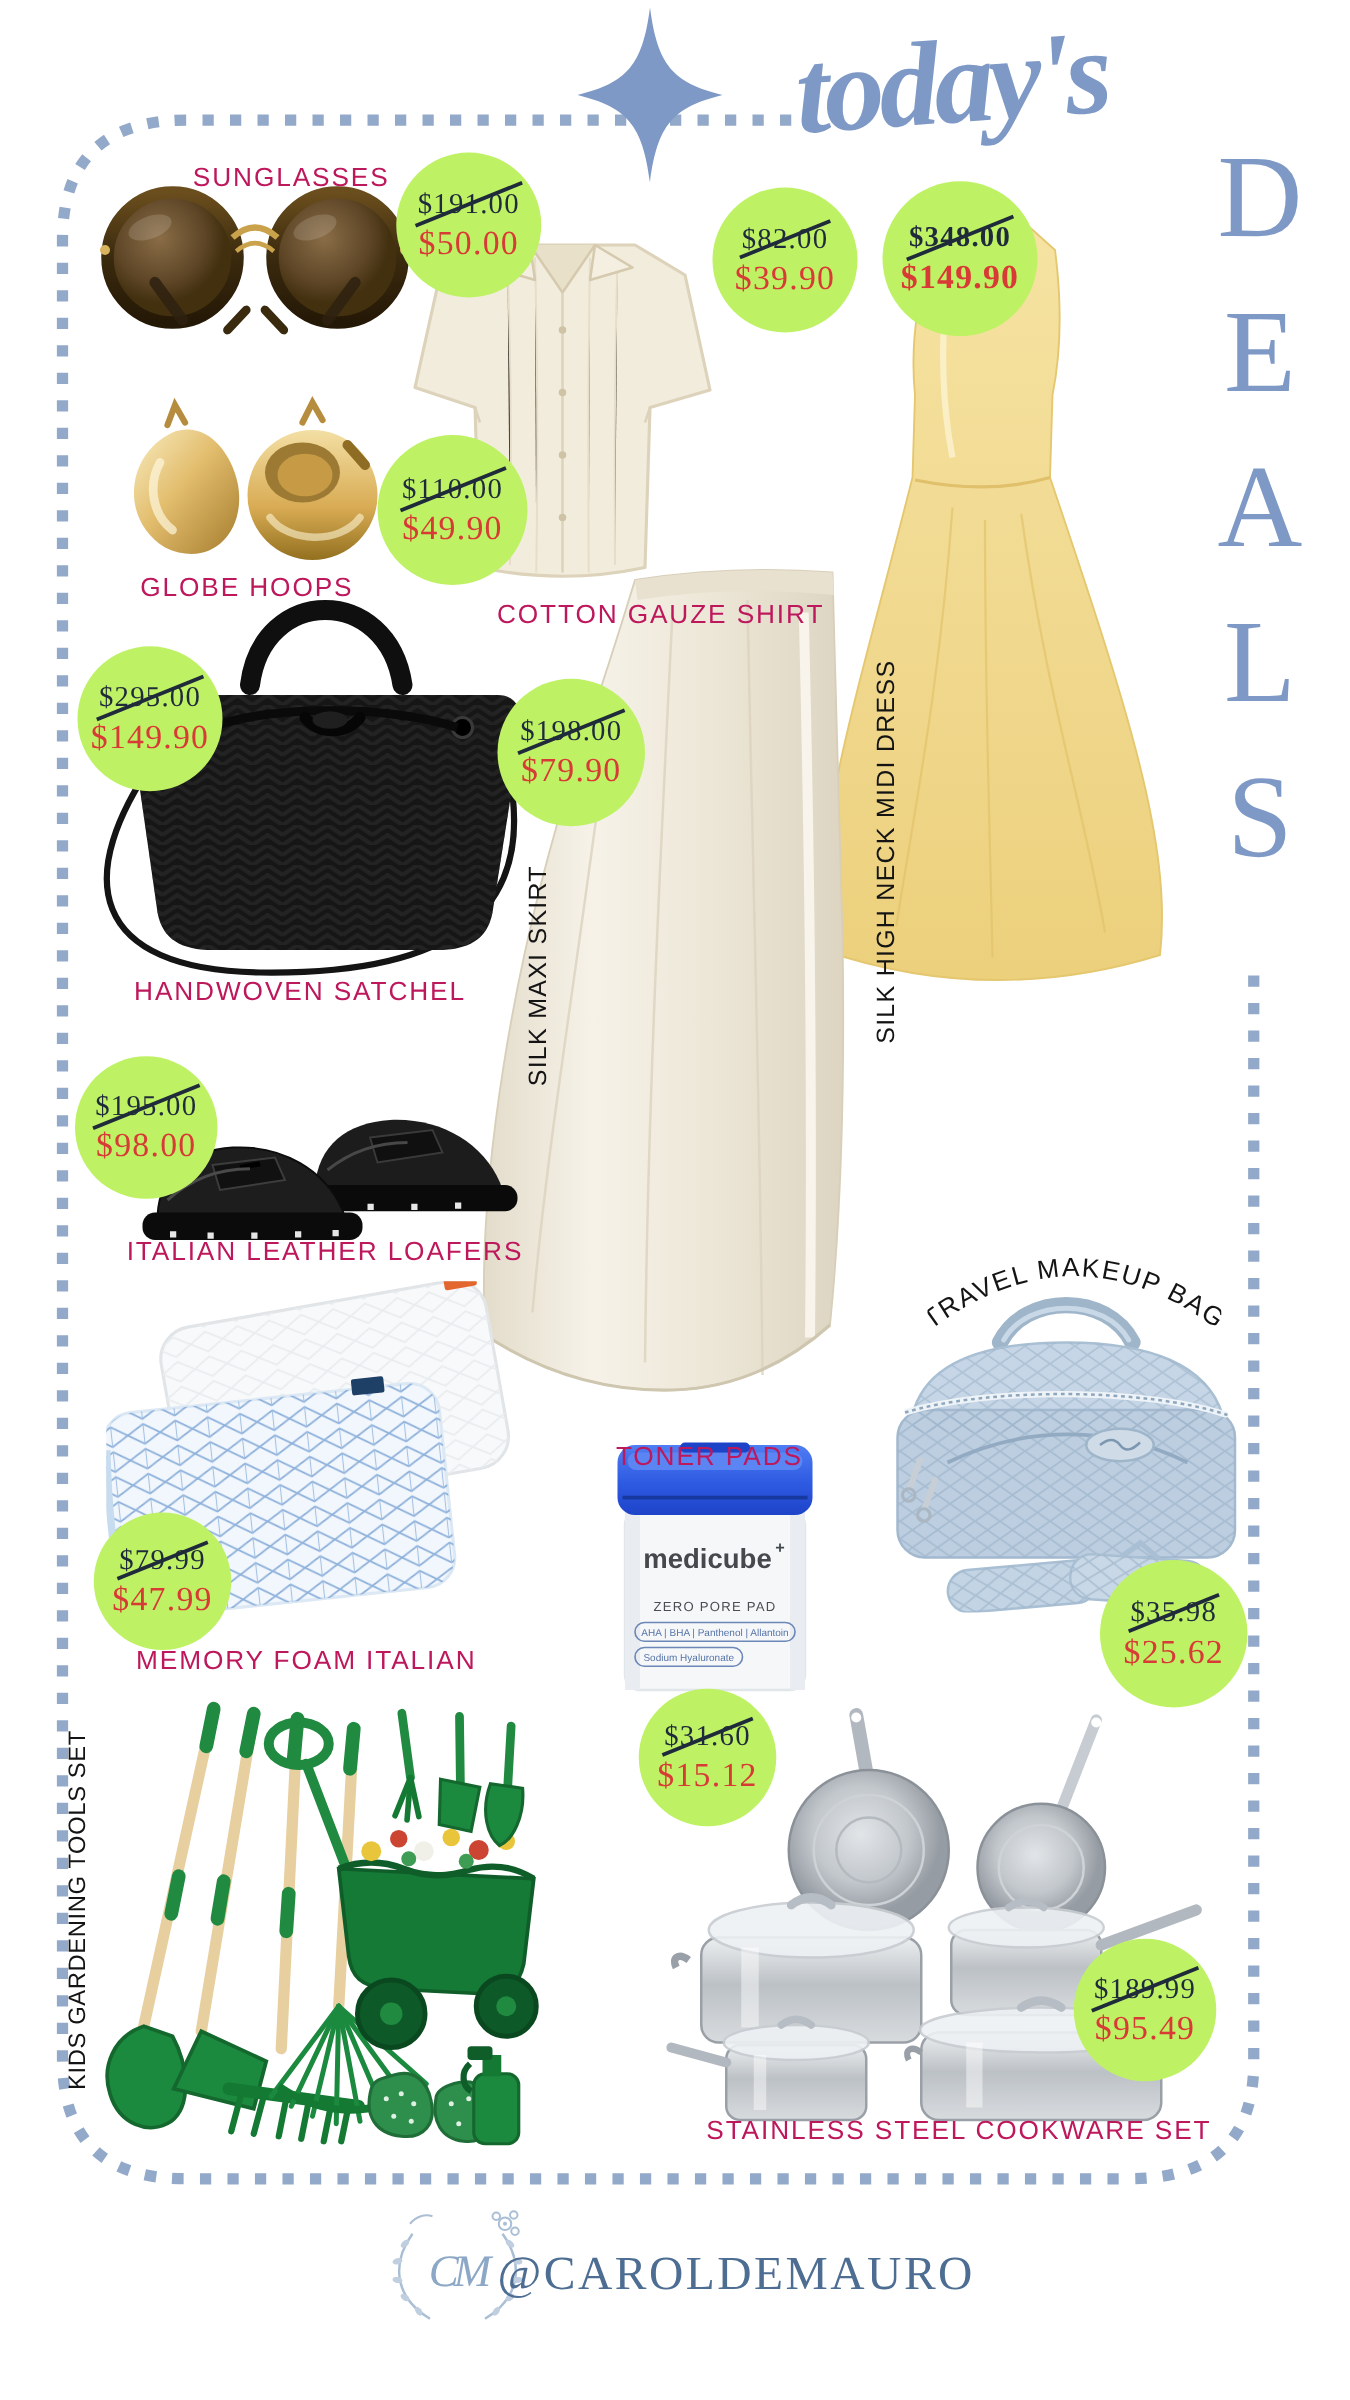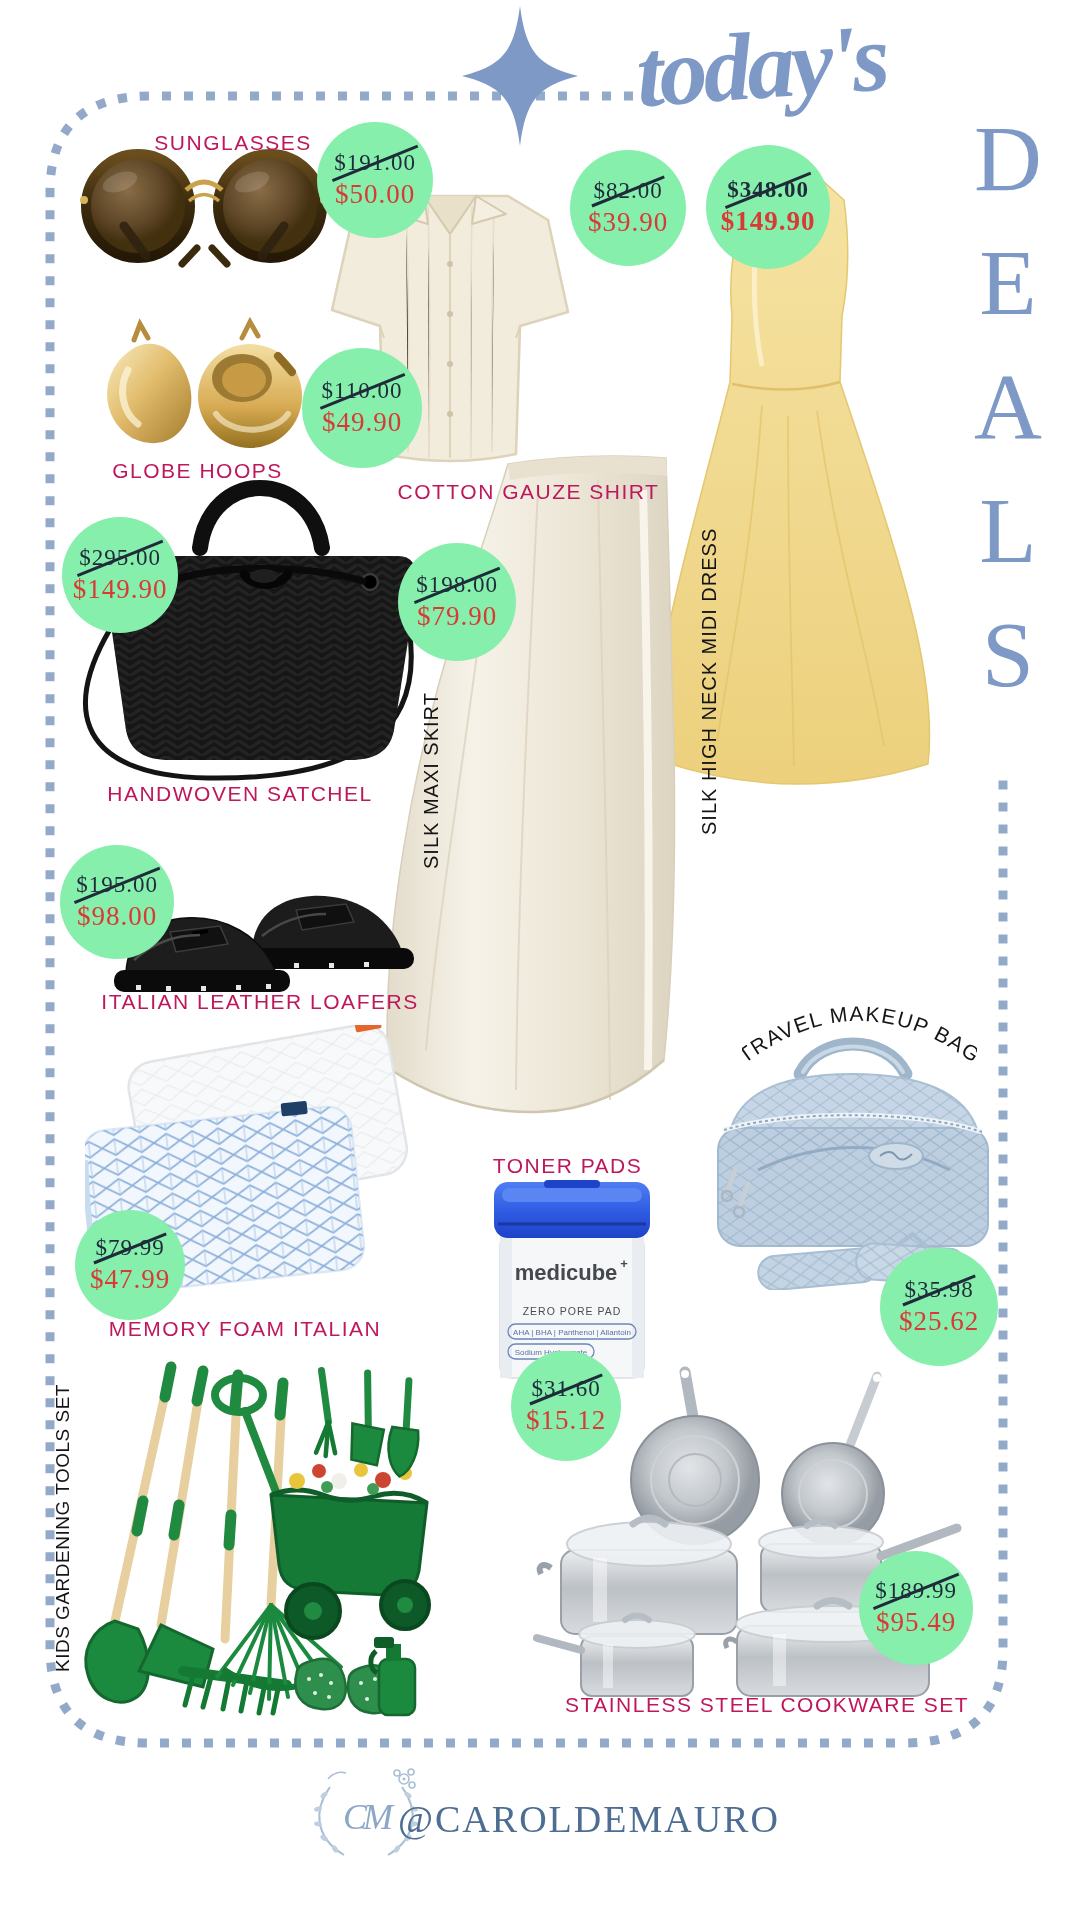--- a/index.html
+++ b/index.html
@@ -13,21 +13,21 @@
           letter-spacing:1px;color:#141414;writing-mode:vertical-rl;transform:rotate(180deg);
           text-align:center;white-space:nowrap;}
   .script-title{position:absolute;left:636px;top:6px;width:360px;
           font-family:"Liberation Serif",serif;font-style:italic;font-weight:700;
           font-size:96px;color:#7E99C6;transform:rotate(-4deg);letter-spacing:-4px;}
   .deals-col{position:absolute;left:958px;top:96px;width:100px;text-align:center;
           font-family:"Liberation Serif",serif;font-size:94px;line-height:124px;
           color:#7E99C6;font-weight:400;}
   .deals-col span{display:block;}
   
-  .badge{position:absolute;border-radius:50%;background:#86efac;display:flex;
+  .badge{position:absolute;border-radius:50%;background:#bef264;display:flex;
          flex-direction:column;align-items:center;justify-content:center;gap:3px;
          font-family:"Liberation Serif",serif;}
   .badge .orig{position:relative;font-size:23px;color:#1F2A3A;letter-spacing:1px;}
   .badge .orig::after{content:"";position:absolute;left:-6%;top:48%;width:112%;height:2.5px;
          background:#1F2A3A;transform:rotate(-22deg);}
   .badge .sale{font-size:27px;color:#D83A35;letter-spacing:1px;}
   
   .handle{position:absolute;left:398px;top:1797px;font-family:"Liberation Serif",serif;
           font-size:38px;letter-spacing:2px;color:#4D6E92;}
   svg{display:block;}
@@ -244,21 +244,21 @@
       </g>
       <g transform="rotate(-6 150 200)">
         <rect x="6" y="92" width="270" height="164" rx="24" fill="#f2f7fd" stroke="#dce8f4" stroke-width="2.5"></rect>
         <rect x="6" y="92" width="270" height="164" rx="24" fill="url(#pi-blue)" opacity="0.9"></rect>
         <rect x="208" y="84" width="26" height="13" rx="2" fill="#1e3f66"></rect>
         <path d="M 8 120 C 4 170 4 210 10 244" stroke="#c8dcef" stroke-width="6" fill="none"></path>
       </g>
     </svg>
   </div>
 
-  <div class="abs" style="left:472px;top:1176px;">
+  <div class="abs" style="left:472px;top:1150px;">
     <svg width="200" height="210" viewBox="0 0 200 210">
       <defs>
         <linearGradient id="tj-lid" x1="0" y1="0" x2="0" y2="1">
           <stop offset="0%" stop-color="#4f7df2"></stop>
             <stop offset="55%" stop-color="#2e5ae2"></stop>
             <stop offset="100%" stop-color="#1d43c8"></stop>
         </linearGradient>
       </defs>
       <rect x="28" y="58" width="144" height="144" rx="12" fill="#f5f7f9" stroke="#e1e6ea" stroke-width="2"></rect>
       <rect x="28" y="58" width="12" height="144" fill="#e9edf1"></rect>

